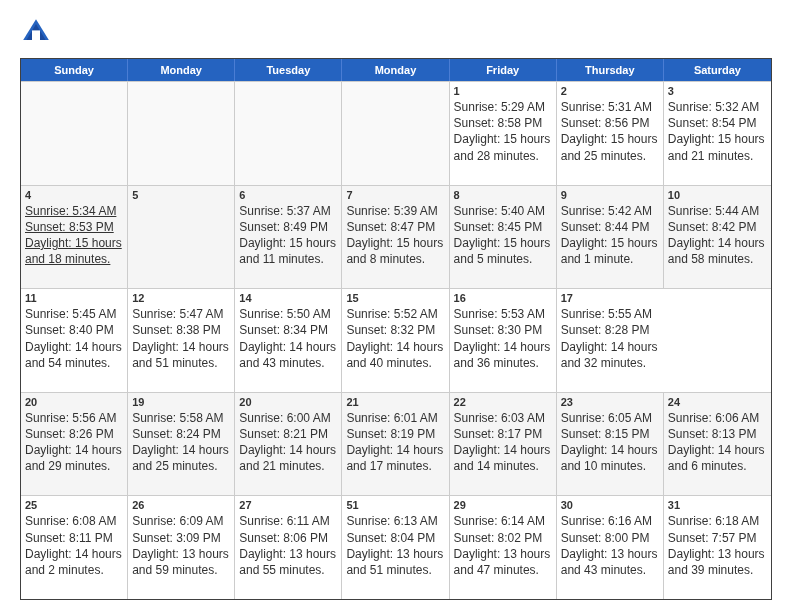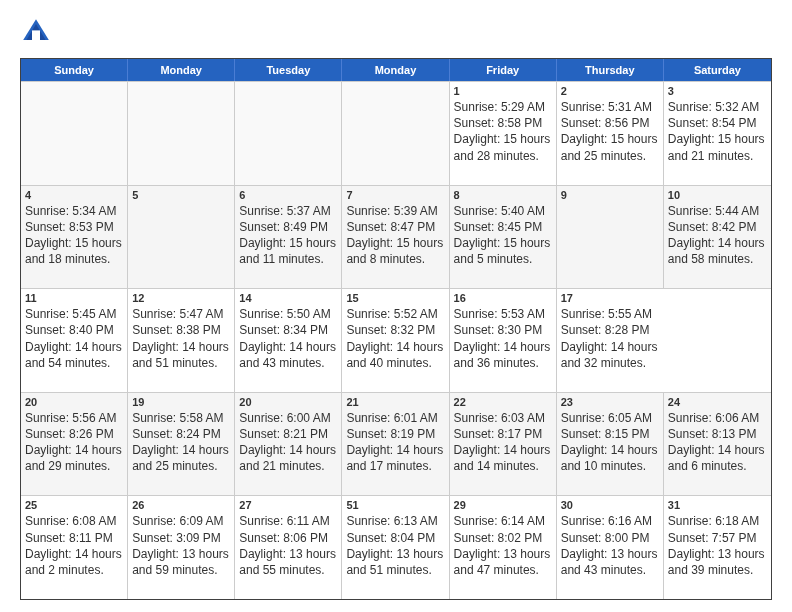--- a/index.html
+++ b/index.html
@@ -162,21 +162,21 @@
           <div class="cal-cell">
             <div class="day-num">3</div>
             <div class="cell-text" style="white-space: pre-line;">Sunrise: 5:32 AM
 Sunset: 8:54 PM
 Daylight: 15 hours and 21 minutes.</div>
           </div>
         </div>
         <div class="cal-row">
           <div class="cal-cell shaded">
             <div class="day-num">4</div>
-            <div class="cell-text" style="white-space: pre-line;">Sunrise: 5:34 AM
+            <div class="cell-text" style="white-space: pre-line; text-decoration: underline;">Sunrise: 5:34 AM
 Sunset: 8:53 PM
 Daylight: 15 hours and 18 minutes.</div>
           </div>
           <div class="cal-cell shaded">
             <div class="day-num">5</div>
           </div>
           <div class="cal-cell shaded">
             <div class="day-num">6</div>
             <div class="cell-text" style="white-space: pre-line;">Sunrise: 5:37 AM
 Sunset: 8:49 PM
@@ -189,20 +189,23 @@
 Daylight: 15 hours and 8 minutes.</div>
           </div>
           <div class="cal-cell shaded">
             <div class="day-num">8</div>
             <div class="cell-text" style="white-space: pre-line;">Sunrise: 5:40 AM
 Sunset: 8:45 PM
 Daylight: 15 hours and 5 minutes.</div>
           </div>
           <div class="cal-cell shaded">
             <div class="day-num">9</div>
+            <div class="cell-text" style="white-space: pre-line;">Sunrise: 5:42 AM
+Sunset: 8:44 PM
+Daylight: 15 hours and 1 minute.</div>
           </div>
           <div class="cal-cell shaded">
             <div class="day-num">10</div>
             <div class="cell-text" style="white-space: pre-line;">Sunrise: 5:44 AM
 Sunset: 8:42 PM
 Daylight: 14 hours and 58 minutes.</div>
           </div>
         </div>
         <div class="cal-row">
           <div class="cal-cell">

